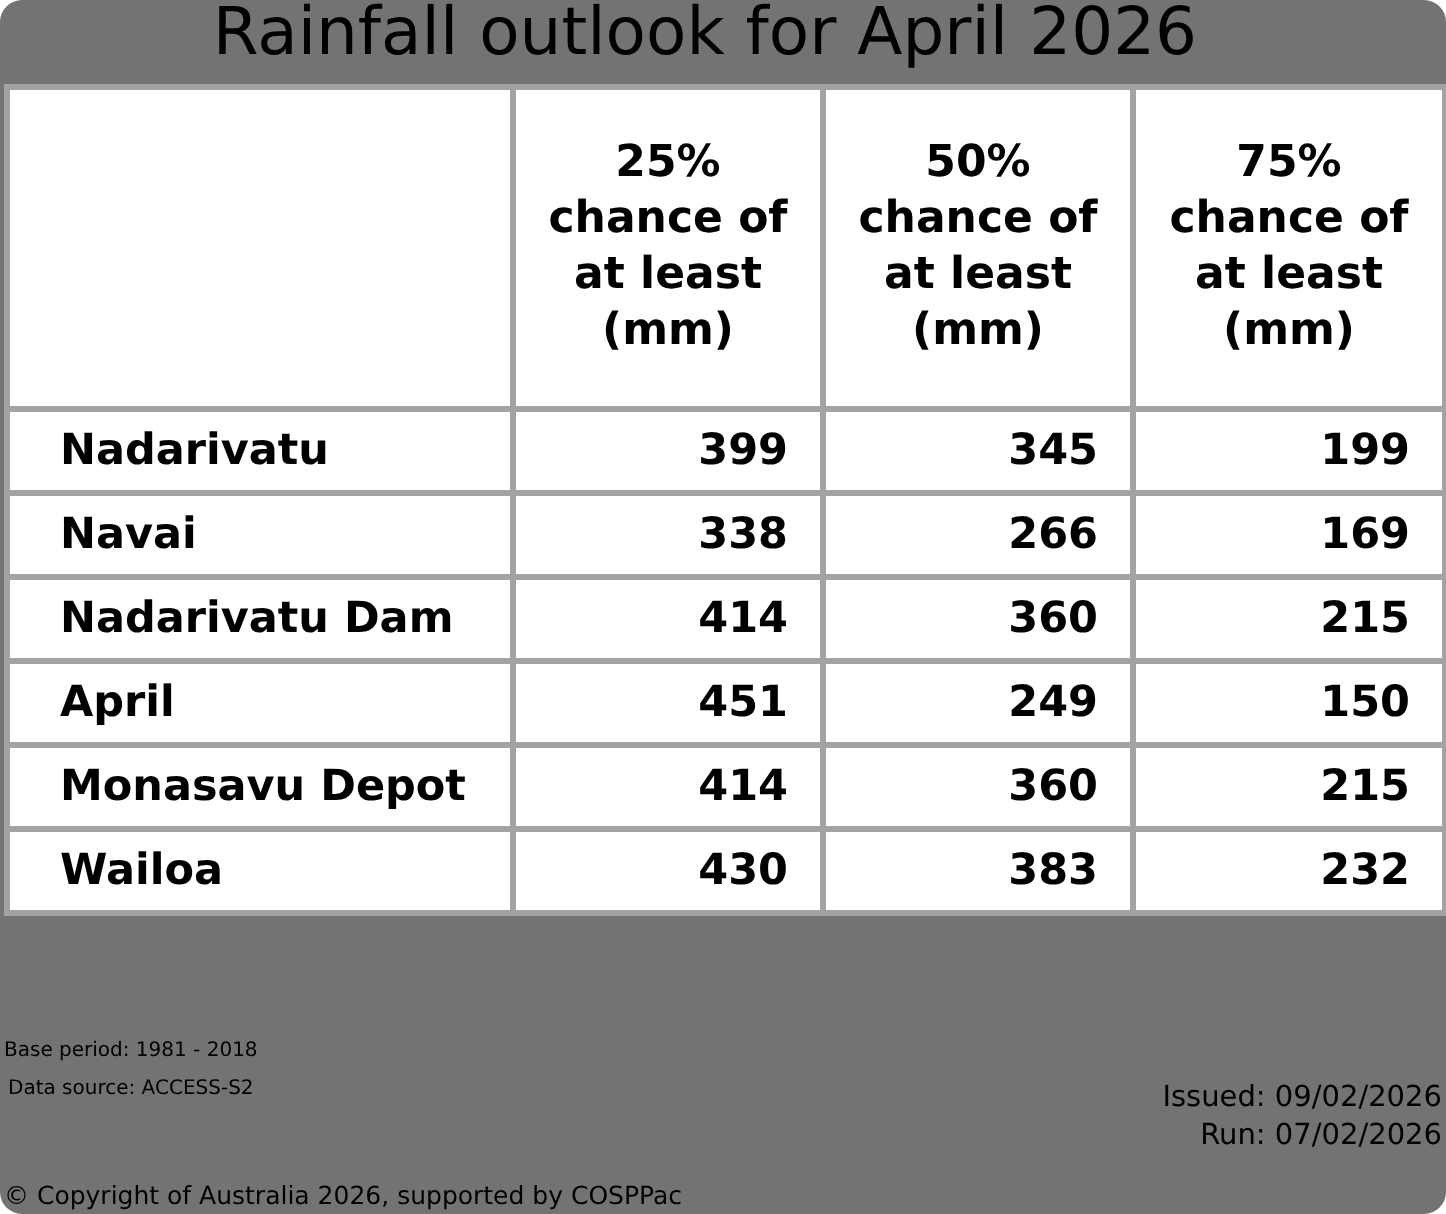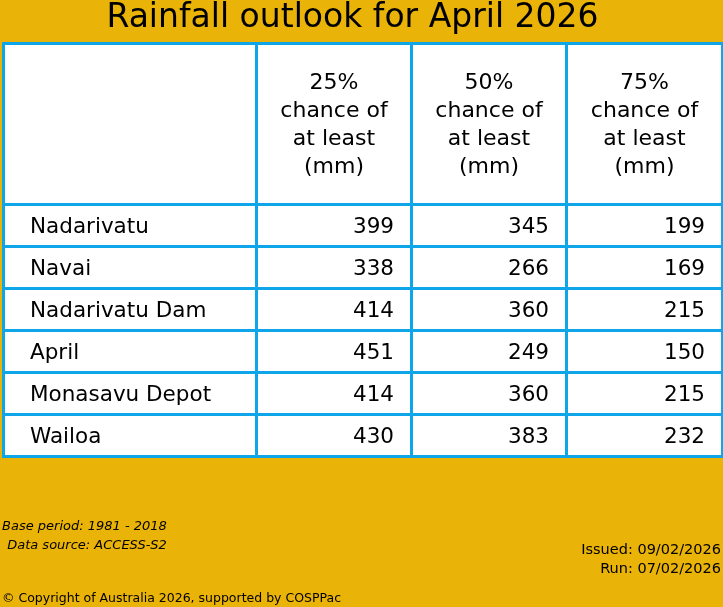--- a/index.html
+++ b/index.html
@@ -6,22 +6,23 @@
     margin: 0;
     padding: 0;
     background: #ffffff;
     font-family: "DejaVu Sans", "Liberation Sans", sans-serif;
     color: #000000;
   }
   .page {
     position: relative;
     width: 723px;
     height: 607px;
-    background: #eab308;
+    background: #737373;
     overflow: hidden;
+    border-radius: 11px;
   }
   .title {
     position: absolute;
     top: -6px;
     left: 0;
     width: 705px;
     text-align: center;
     font-size: 33px;
     line-height: 44px;
     white-space: nowrap;
@@ -29,23 +30,23 @@
   table.outlook {
     position: absolute;
     left: 2px;
     top: 42px;
     width: 719px;
     border-collapse: collapse;
     table-layout: fixed;
   }
   table.outlook th,
   table.outlook td {
-    border: 3px solid #0ea5e9;
+    border: 3px solid #a3a3a3;
     background: #ffffff;
-    font-weight: normal;
+    font-weight: bold;
     overflow: hidden;
   }
   td.corner-cell {
     border: none;
     background: transparent;
   }
   th.header-cell {
     height: 156px;
     font-size: 22px;
     line-height: 28px;
@@ -66,24 +67,23 @@
     font-size: 21.5px;
     text-align: right;
     padding-right: 16px;
     vertical-align: middle;
     margin-top: 21px;
   }
   .footer-left {
     position: absolute;
     left: 2px;
     top: 516px;
-    font-size: 13px;
+    font-size: 10px;
     line-height: 19px;
-    text-align: right;
-    font-style: italic;
+    text-align: center;
   }
   .footer-right {
     position: absolute;
     right: 2px;
     top: 516px;
     font-size: 14.5px;
     line-height: 19px;
     text-align: right;
     margin-top: 24px;
   }

